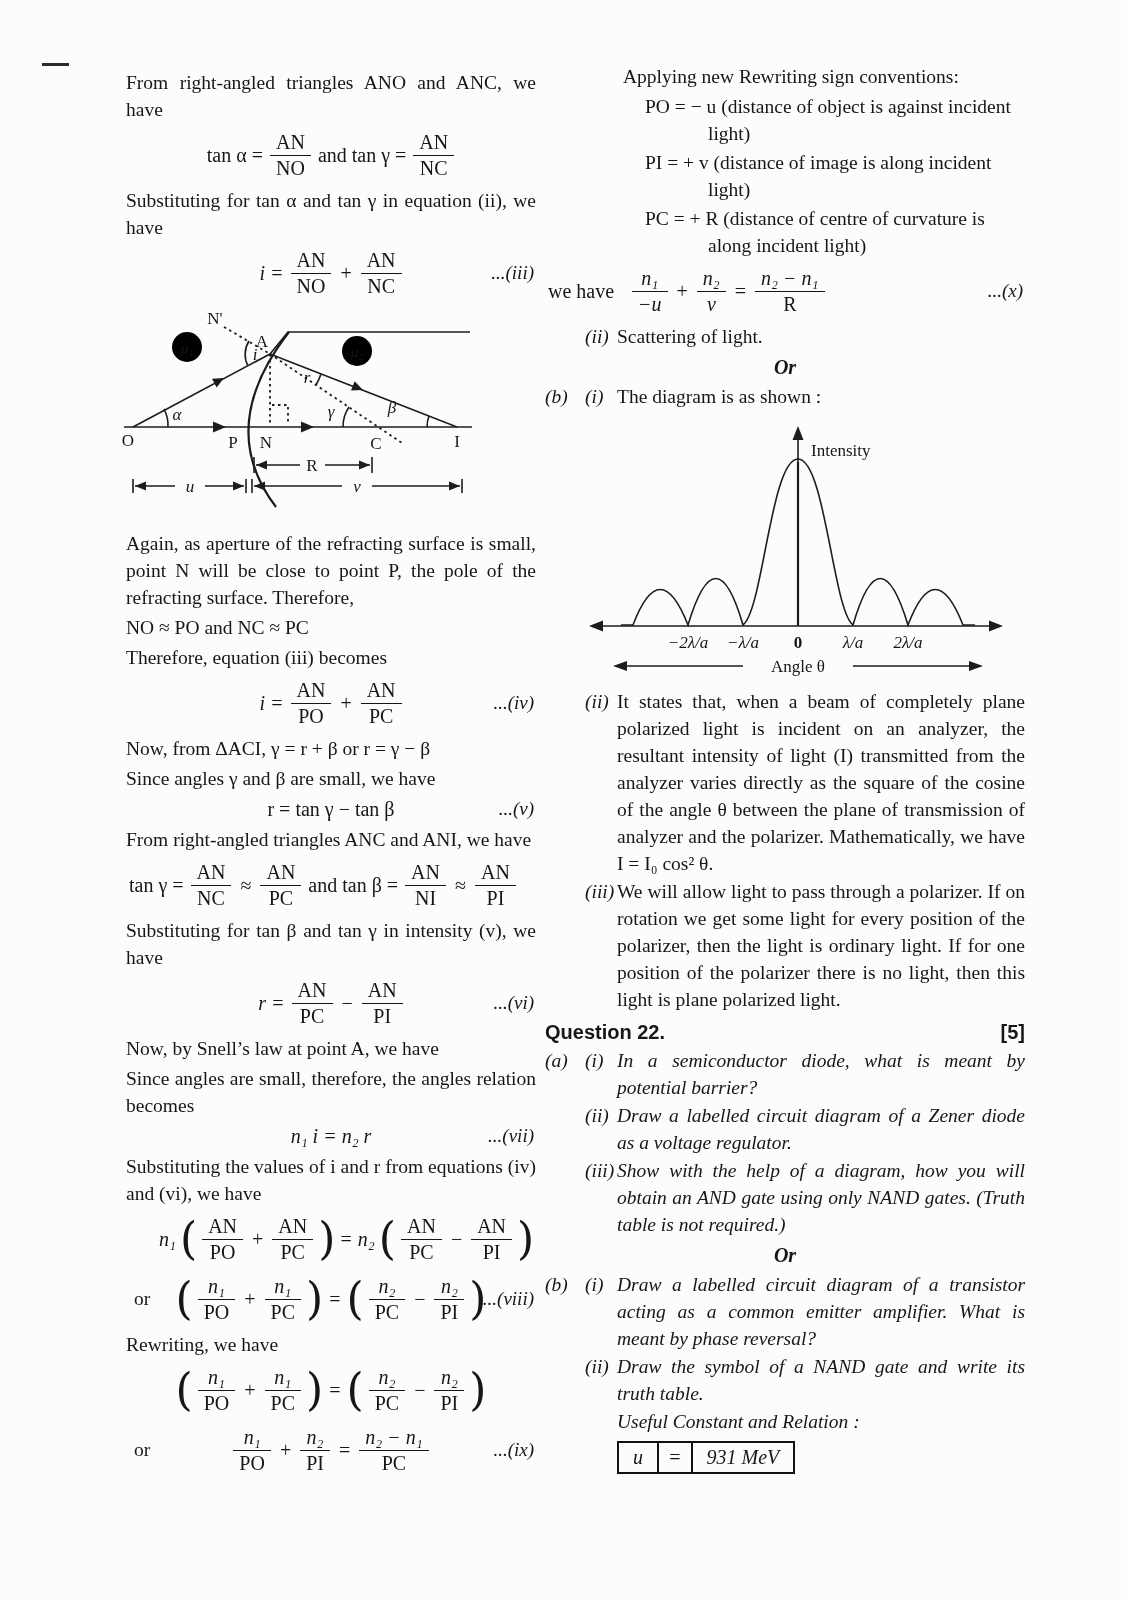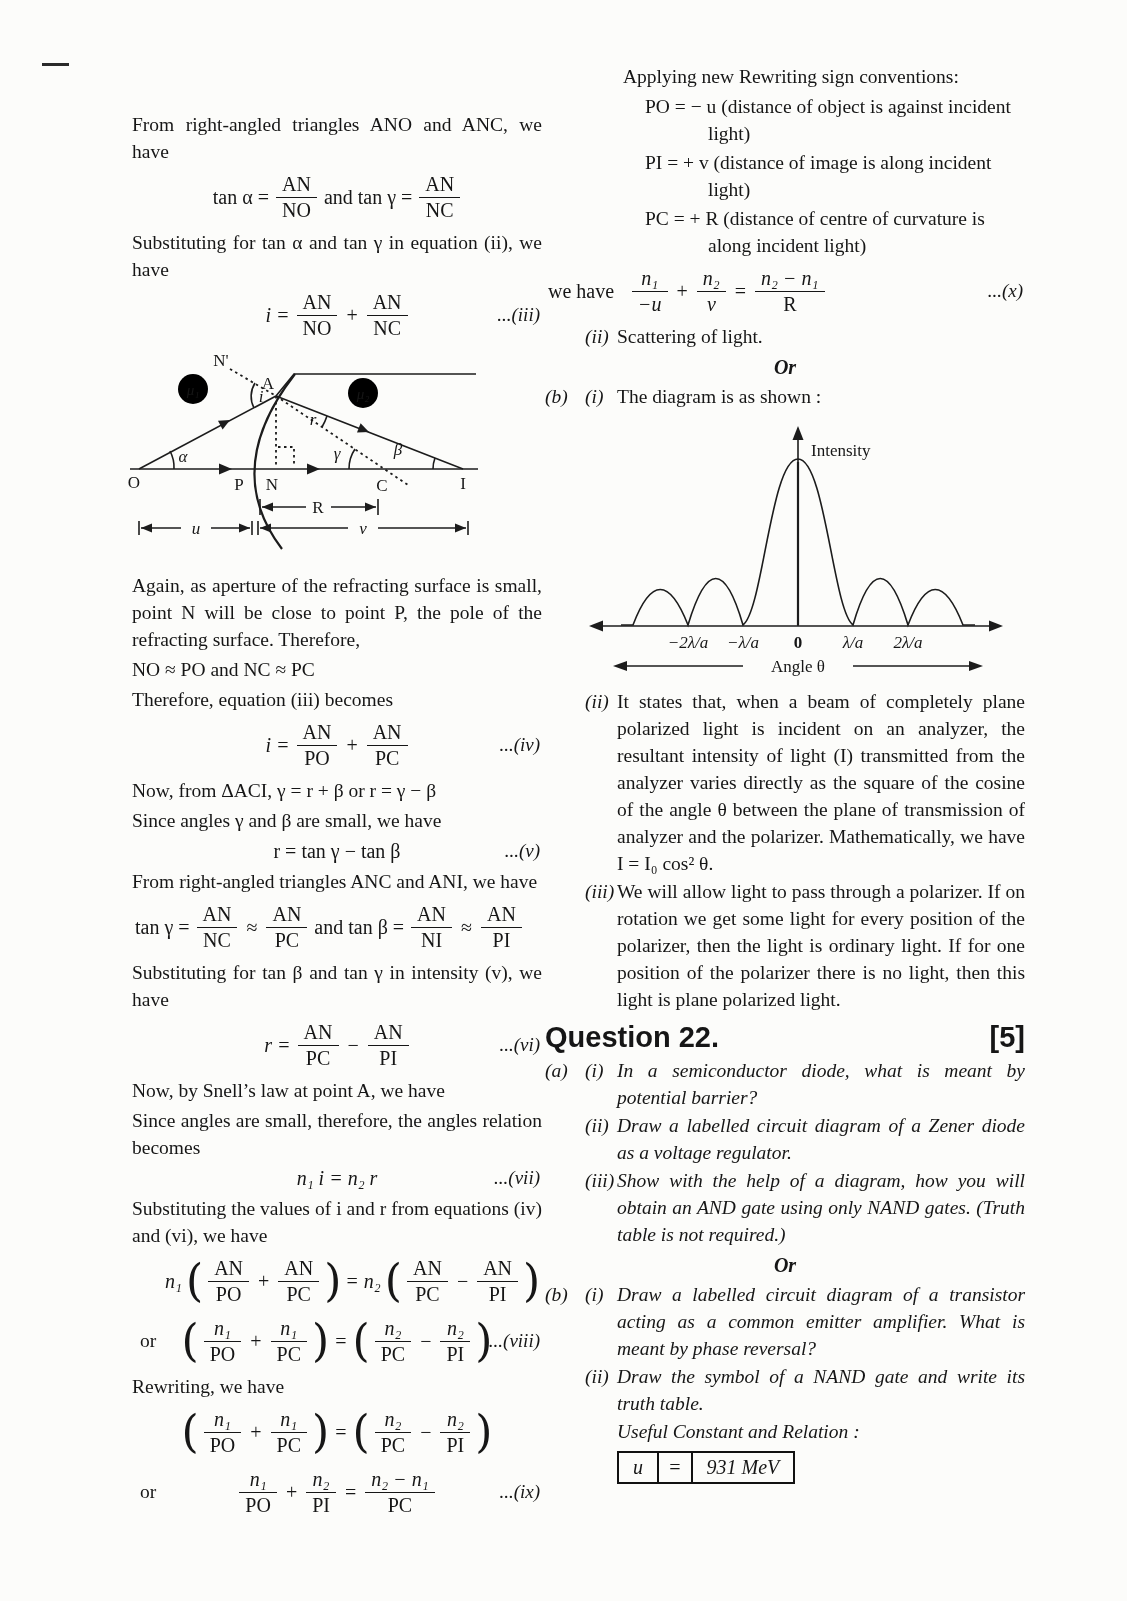--- a/index.html
+++ b/index.html
@@ -1,19 +1,19 @@
 <!DOCTYPE html>
 <html><head>
 <meta charset="utf-8">
 <style>
   html,body { margin:0; padding:0; background:#e9e9e9; }
   .page { position:relative; width:1127px; height:1601px; background:#fcfcfa;
           font-family:"Liberation Serif","DejaVu Serif",serif; color:#161616; overflow:hidden; }
   .scanmark { position:absolute; background:#2a2a2a; }
-  .col-left  { position:absolute; left:132px; top:66px;  width:410px;margin-top:42px; }
+  .col-left  { position:absolute; left:126px; top:66px;  width:410px; }
   .col-right { position:absolute; left:545px; top:60px;  width:480px; }
   p.body { margin:3px 0; font-size:19.5px; line-height:27px; text-align:justify; }
   .center { text-align:center; }
   .eq { position:relative; display:flex; align-items:center; justify-content:center;
         font-size:20px; margin:4px 0; min-height:56px; }
   .eq.thin { min-height:28px; margin:2px 0; }
   .eq.start { justify-content:flex-start; }
   .eq .tag { position:absolute; right:2px; font-style:italic; font-size:19px; }
   .eq .lead { position:absolute; left:8px; font-style:normal; font-size:19.5px; }
   .eq .leadin { margin-right:14px; }
@@ -38,21 +38,21 @@
   .qouter { flex:none; width:40px; font-style:italic; }
   .qnum { flex:none; width:26px; padding-right:6px; font-style:italic; }
   .qtext { flex:1; text-align:justify; }
   .it { font-style:italic; }
   .sign-item { padding-left:163px; text-indent:-63px; margin:2px 0; font-size:19.5px; line-height:27px; }
   .ap { padding-left:78px; }
   .indent78 { padding-left:78px; }
   .orline { text-align:center; font-weight:bold; font-style:italic; font-size:20px; margin:6px 0 4px; }
   .qhead { display:flex; justify-content:space-between; align-items:baseline;
            font-family:"Liberation Sans","DejaVu Sans",sans-serif; font-weight:bold;
-           font-size:29px; margin:8px 0 3px; }
+           font-size:20px; margin:8px 0 3px; }
   .utable { border-collapse:collapse; margin:6px 0 0 72px; font-style:italic; font-size:20px; }
   .utable td { border:2.5px solid #111; padding:3px 14px; }
   .utable td.eqcell { padding:3px 9px; }
 </style>
 </head>
 <body>
 
 <div class="page">
   <div class="scanmark" style="left:42px; top:63px; width:27px; height:3px;"></div>
 

